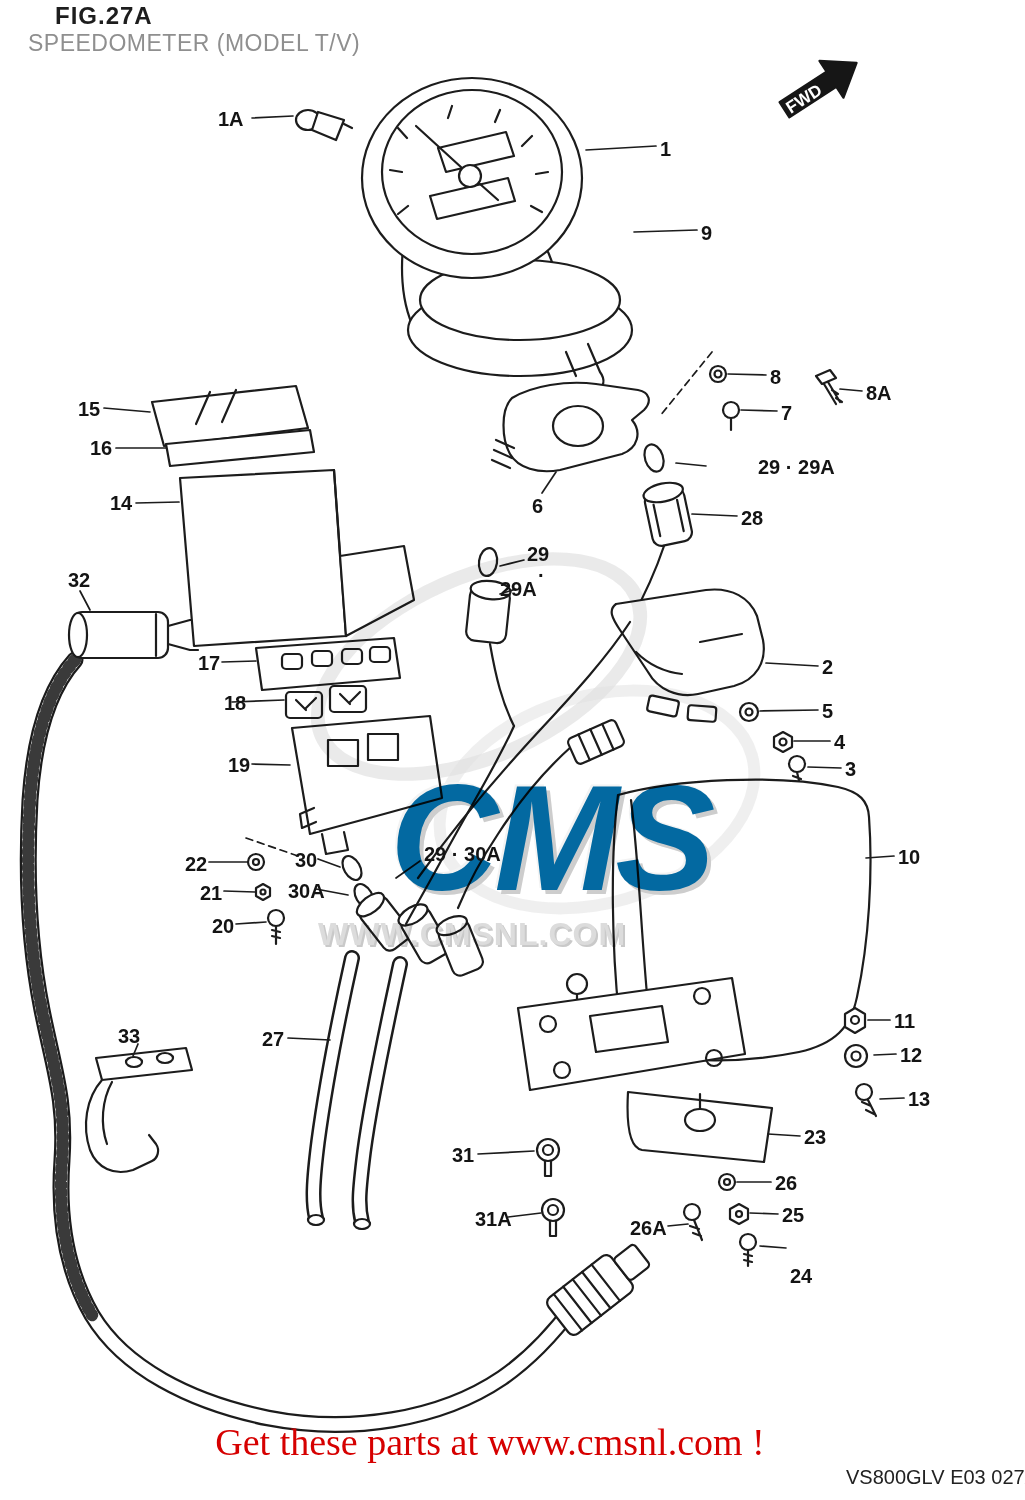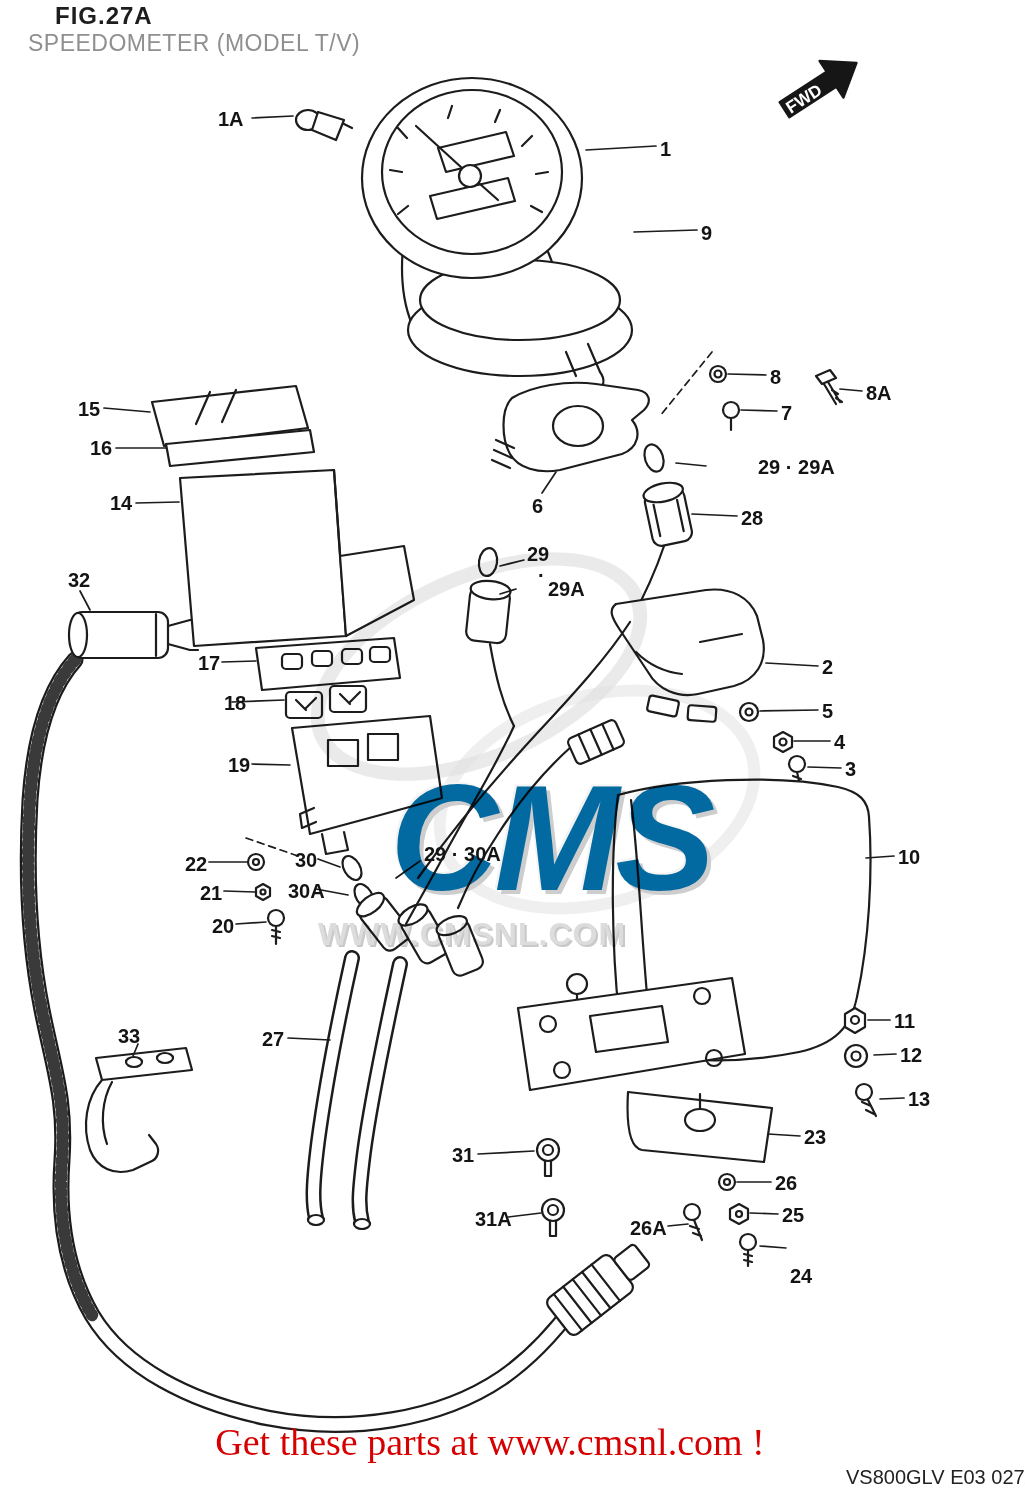--- a/index.html
+++ b/index.html
@@ -322,21 +322,21 @@
       <div class="part-label" style="left: 866px; top: 382px;">8A</div>
       <div class="part-label" style="left: 781px; top: 402px;">7</div>
       <div class="part-label" style="left: 78px; top: 398px;">15</div>
       <div class="part-label" style="left: 90px; top: 437px;">16</div>
       <div class="part-label" style="left: 710px; top: 456px; margin-left: 48px;">29 · 29A</div>
       <div class="part-label" style="left: 110px; top: 492px;">14</div>
       <div class="part-label" style="left: 532px; top: 495px;">6</div>
       <div class="part-label" style="left: 741px; top: 507px;">28</div>
       <div class="part-label" style="left: 527px; top: 543px;">29</div>
       <div class="part-label" style="left: 538px; top: 564px;">·</div>
-      <div class="part-label" style="left: 548px; top: 578px; text-align: center;">29A</div>
+      <div class="part-label" style="left: 500px; top: 578px; text-align: center;">29A</div>
       <div class="part-label" style="left: 68px; top: 569px;">32</div>
       <div class="part-label" style="left: 198px; top: 652px;">17</div>
       <div class="part-label" style="left: 822px; top: 656px;">2</div>
       <div class="part-label" style="left: 224px; top: 692px;">18</div>
       <div class="part-label" style="left: 822px; top: 700px;">5</div>
       <div class="part-label" style="left: 834px; top: 731px;">4</div>
       <div class="part-label" style="left: 228px; top: 754px;">19</div>
       <div class="part-label" style="left: 845px; top: 758px;">3</div>
       <div class="part-label" style="left: 424px; top: 843px;">29 · 30A</div>
       <div class="part-label" style="left: 898px; top: 846px;">10</div>

